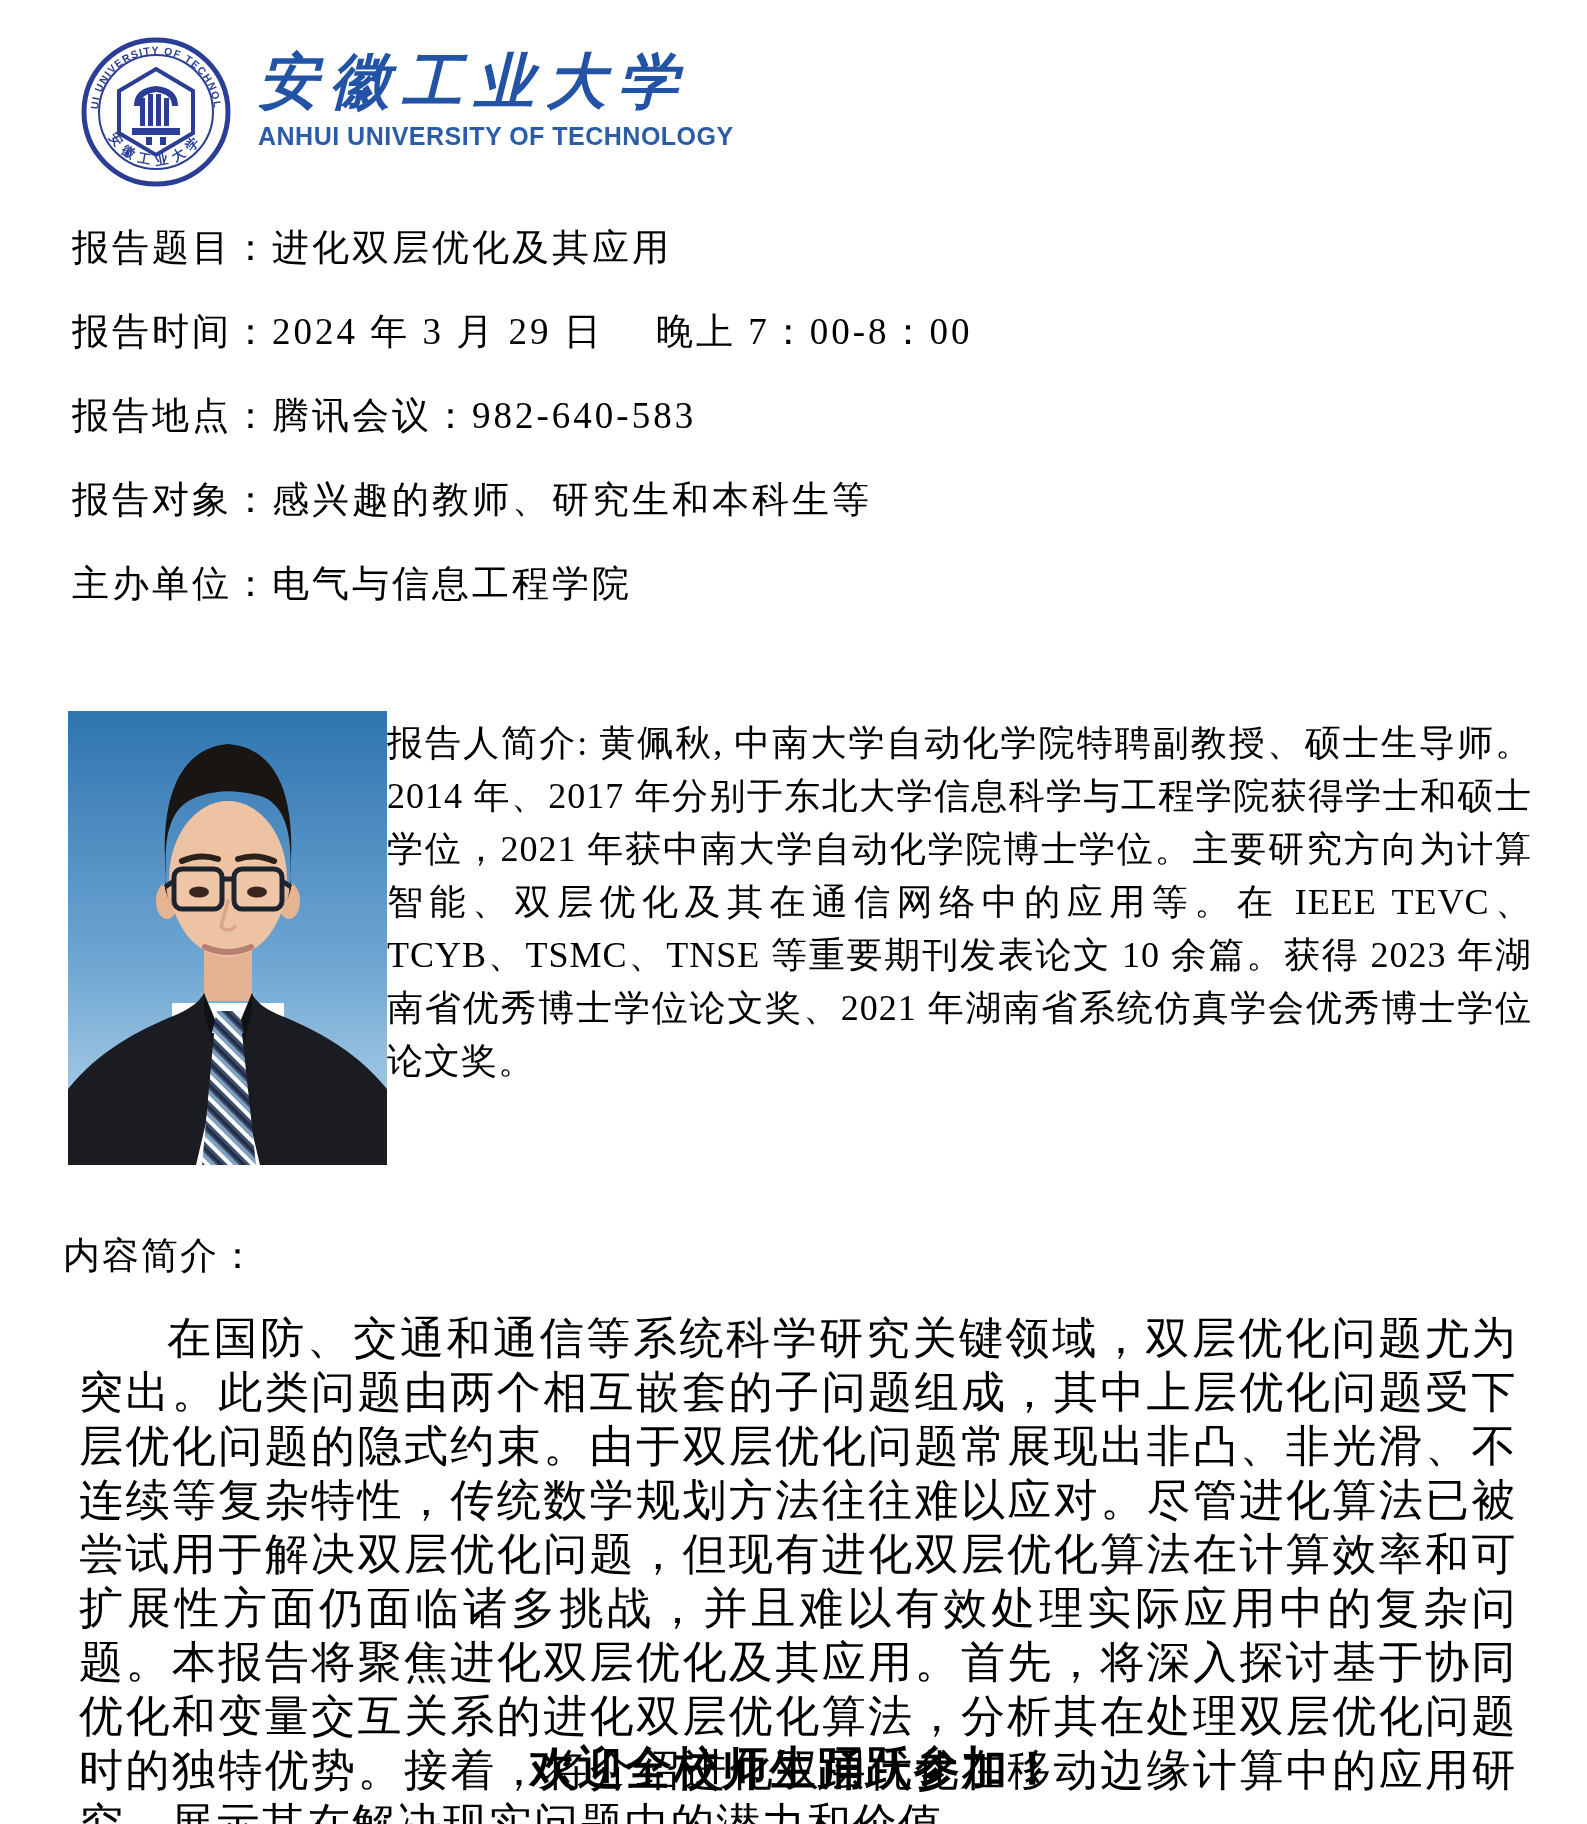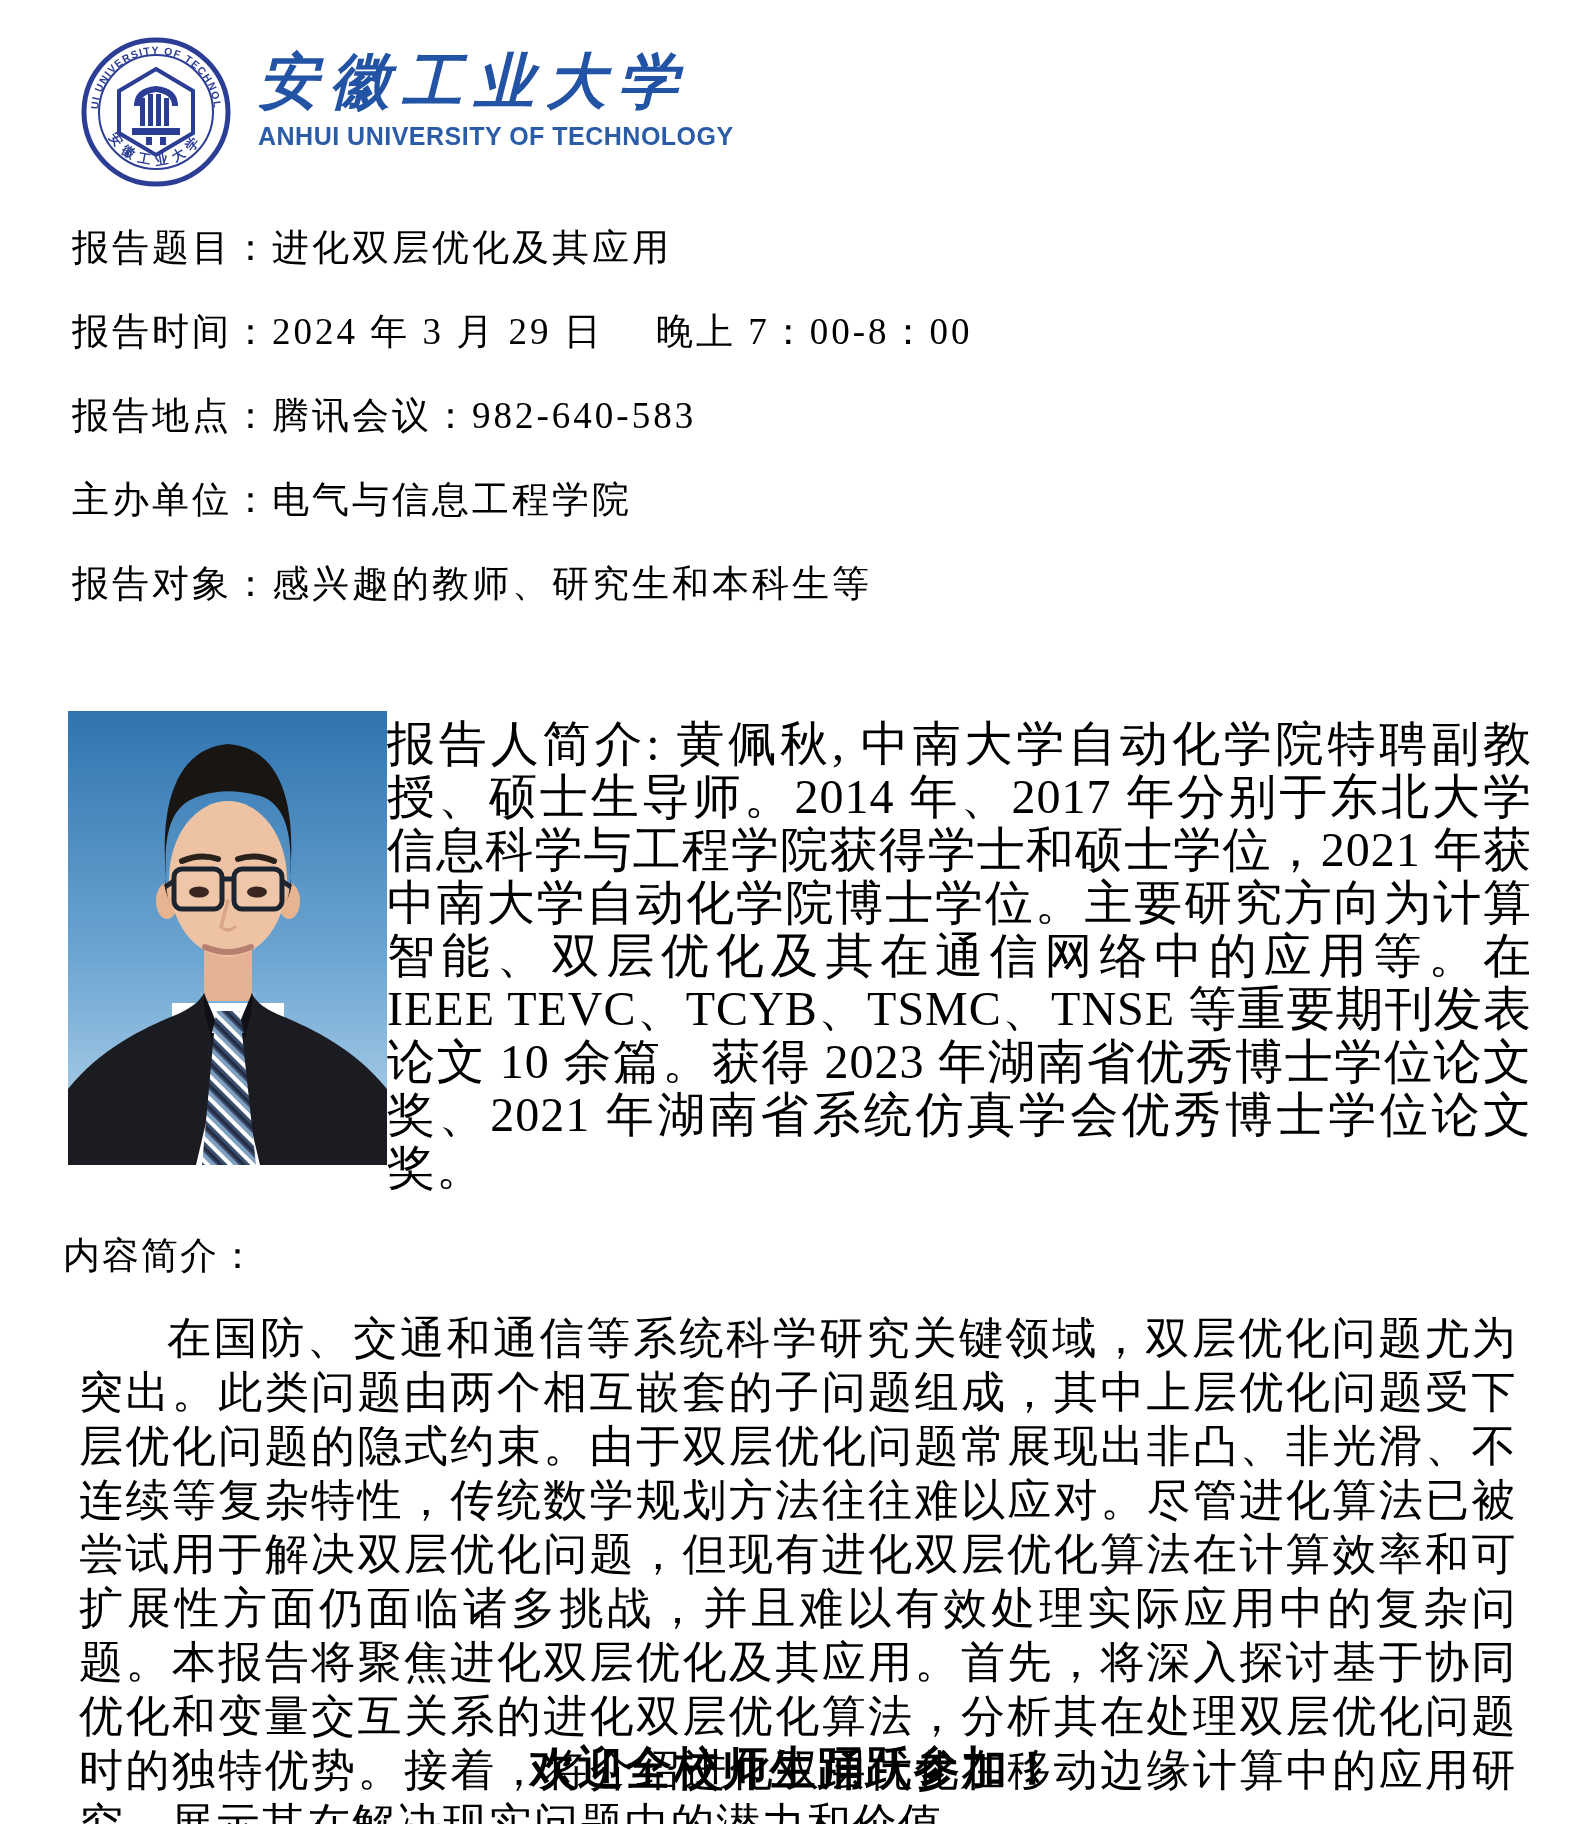--- a/index.html
+++ b/index.html
@@ -66,21 +66,21 @@
     width: 1464px;
   }
   .speaker-photo {
     float: left;
     width: 319px;
     height: 454px;
     display: block;
   }
   .speaker-bio {
     overflow: hidden;
-    font-size: 48px;
+    font-size: 36px;
     line-height: 53px;
     letter-spacing: 1px;
     text-align: justify;
     padding-top: 6px;
   }
 
   
   .content-section {
     position: absolute;
     left: 63px;
@@ -150,22 +150,22 @@
     <div class="logo-names">
       <div class="uni-name-zh">安徽工业大学</div>
       <div class="uni-name-en">ANHUI UNIVERSITY OF TECHNOLOGY</div>
     </div>
   </div>
 
   <div class="info-block">
     <p class="info-line">报告题目：进化双层优化及其应用</p>
     <p class="info-line">报告时间：2024 年 3 月 29 日　 晚上 7：00-8：00</p>
     <p class="info-line">报告地点：腾讯会议：982-640-583</p>
+    <p class="info-line">报告对象：感兴趣的教师、研究生和本科生等</p>
     <p class="info-line">主办单位：电气与信息工程学院</p>
-    <p class="info-line">报告对象：感兴趣的教师、研究生和本科生等</p>
   </div>
 
   <div class="speaker-section">
     <svg class="speaker-photo" viewBox="0 0 319 454" xmlns="http://www.w3.org/2000/svg" preserveAspectRatio="none">
       <defs>
         <linearGradient id="photoBg" x1="0" y1="0" x2="0" y2="1">
           <stop offset="0" stop-color="#2F74B0"></stop>
           <stop offset="0.55" stop-color="#6EA6D2"></stop>
           <stop offset="1" stop-color="#BBD9EE"></stop>
         </linearGradient>

